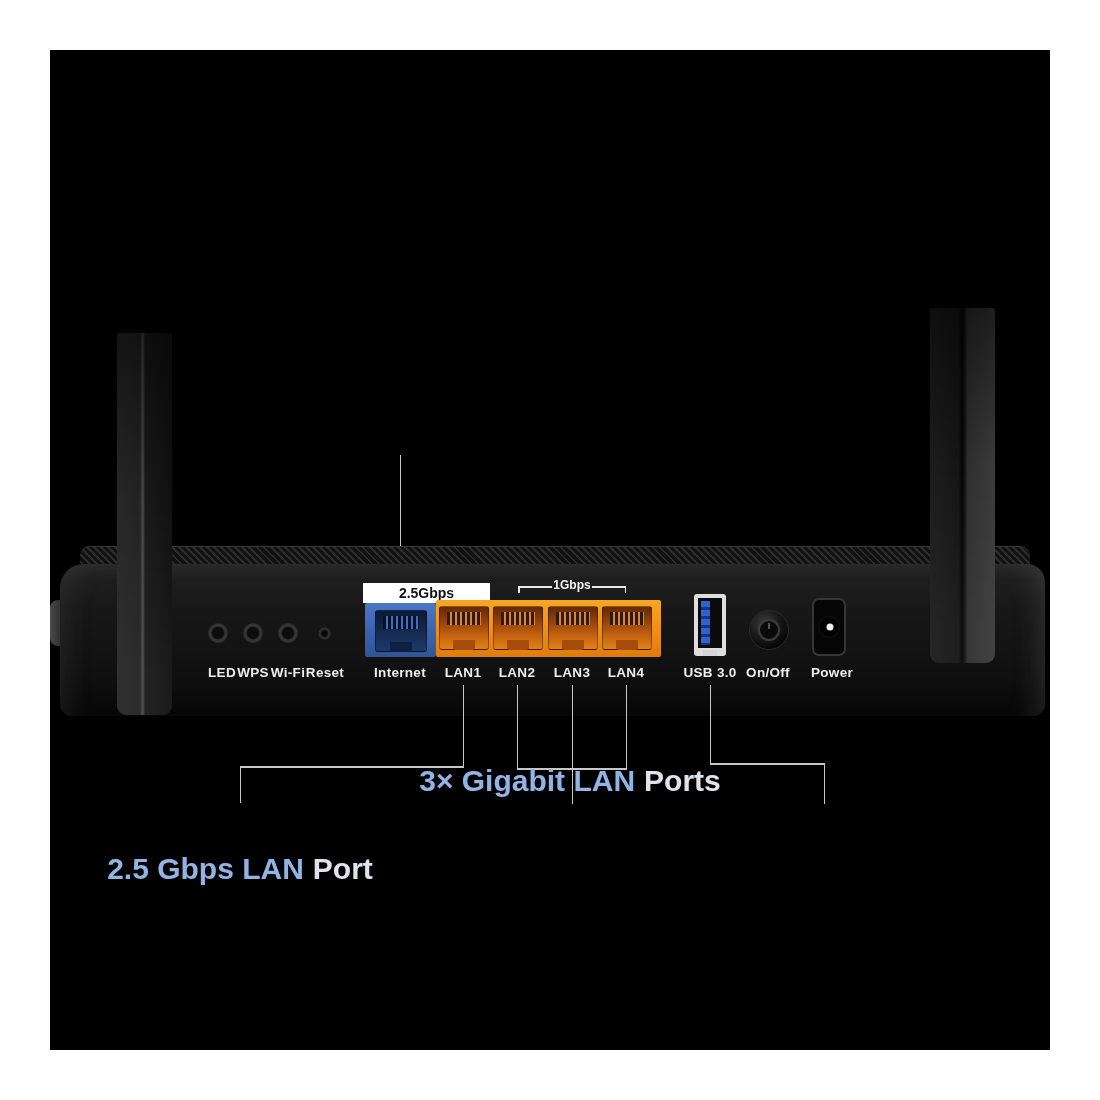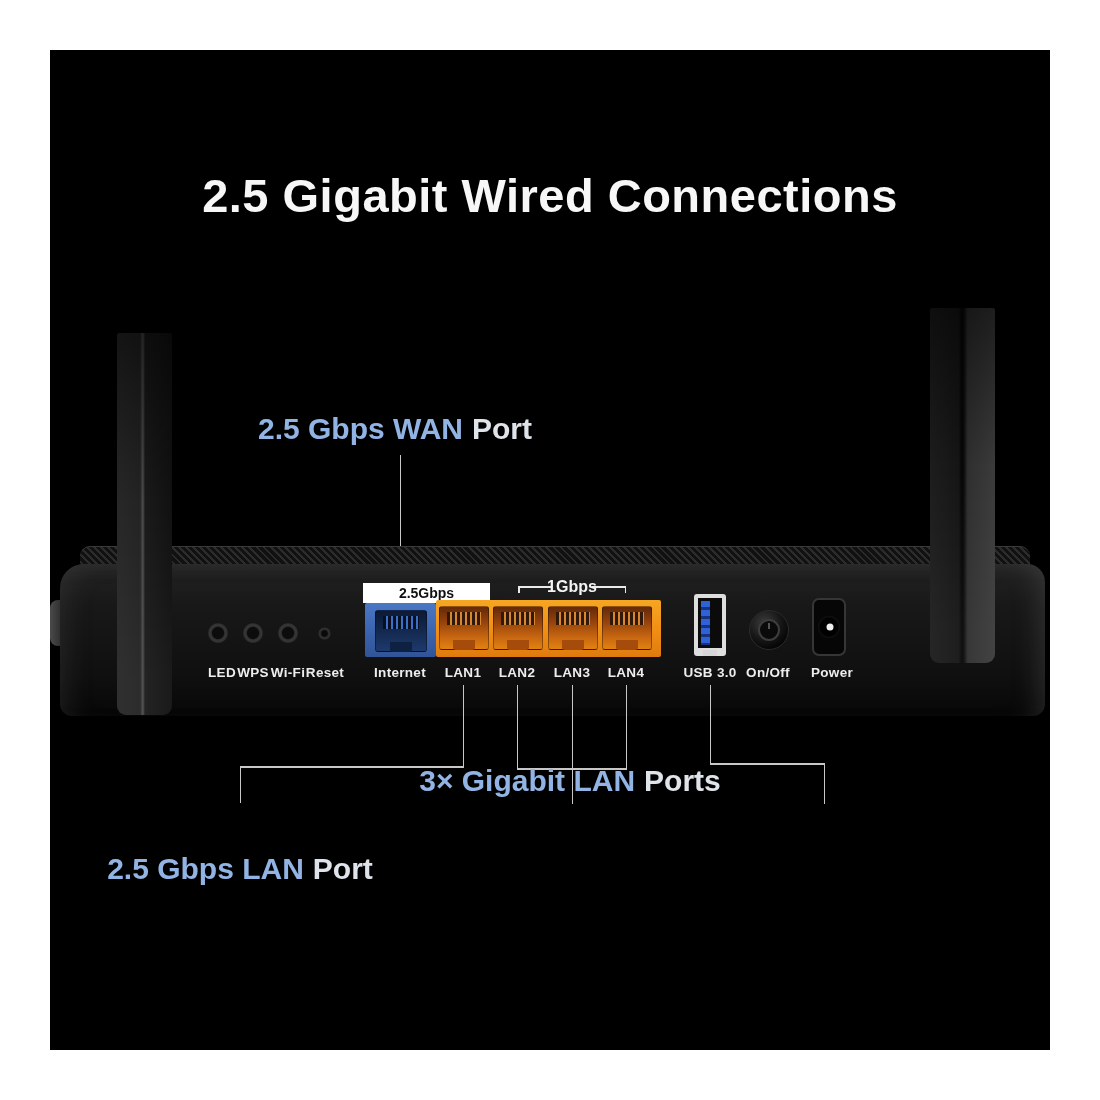--- a/index.html
+++ b/index.html
@@ -46,21 +46,21 @@
   .b13{width:13px;height:13px;top:577px;background:radial-gradient(circle,#090909 0 30%,#2e2e2e 45% 62%,#141414 70%);}
 
   
   .plabel{position:absolute;top:615px;transform:translateX(-50%);color:#ededed;
           font-size:13.5px;font-weight:600;letter-spacing:.3px;white-space:nowrap;}
 
   
   .tag-wan{position:absolute;left:313px;top:533px;width:127px;height:20px;background:#fff;color:#101010;
            font-size:14px;font-weight:700;text-align:center;line-height:20px;}
   .tag-1g{position:absolute;left:492px;top:528px;width:60px;text-align:center;color:#f4f4f4;
-          font-size:16px;font-weight:700;}
+          font-size:12px;font-weight:700;}
   .bkt{position:absolute;background:#e9e9e9;height:1.5px;top:536px;}
   .bkt::before{content:"";position:absolute;width:1.5px;height:7px;background:#e9e9e9;top:0;}
   .bkt-l{left:468px;width:34px;} .bkt-l::before{left:0;}
   .bkt-r{left:542px;width:34px;} .bkt-r::before{right:0;}
 
   
   .blk-wan{position:absolute;left:315px;top:553px;width:71px;height:54px;border-radius:2px;
            background:linear-gradient(180deg,#4b77c5 0%,#3a63ad 55%,#315497 100%);}
   .blk-lan{position:absolute;left:386px;top:550px;width:225px;height:57px;border-radius:2px;
            background:linear-gradient(180deg,#f6a623 0%,#ef8e14 55%,#df7b0e 100%);}
@@ -97,23 +97,21 @@
        border-radius:50%;background:radial-gradient(circle,#000 0 55%,#1e1e1e 80%);}
   .pwr .pin{position:absolute;left:56%;top:50%;transform:translate(-50%,-50%);width:7px;height:7px;
        border-radius:50%;background:#efefef;}
 </style>
 </head>
 <body>
 
 <div class="frame">
   <div class="stage">
 
-    <h1 class="title">2.5 Gigabit Wired Connections</h1>
 
-    <div class="callout co-wan"><span class="co-hl">2.5 Gbps WAN</span><span class="co-rest">Port</span></div>
     <div class="ll v" style="left:349.5px;top:405px;height:117px;"></div>
 
     <div class="nub"></div>
     <div class="grille"></div>
     <div class="rbody"></div>
 
     <div class="pbtn b22" style="left:157px;"></div>
     <div class="pbtn b22" style="left:192px;"></div>
     <div class="pbtn b22" style="left:227px;"></div>
     <div class="pbtn b13" style="left:268px;"></div>

